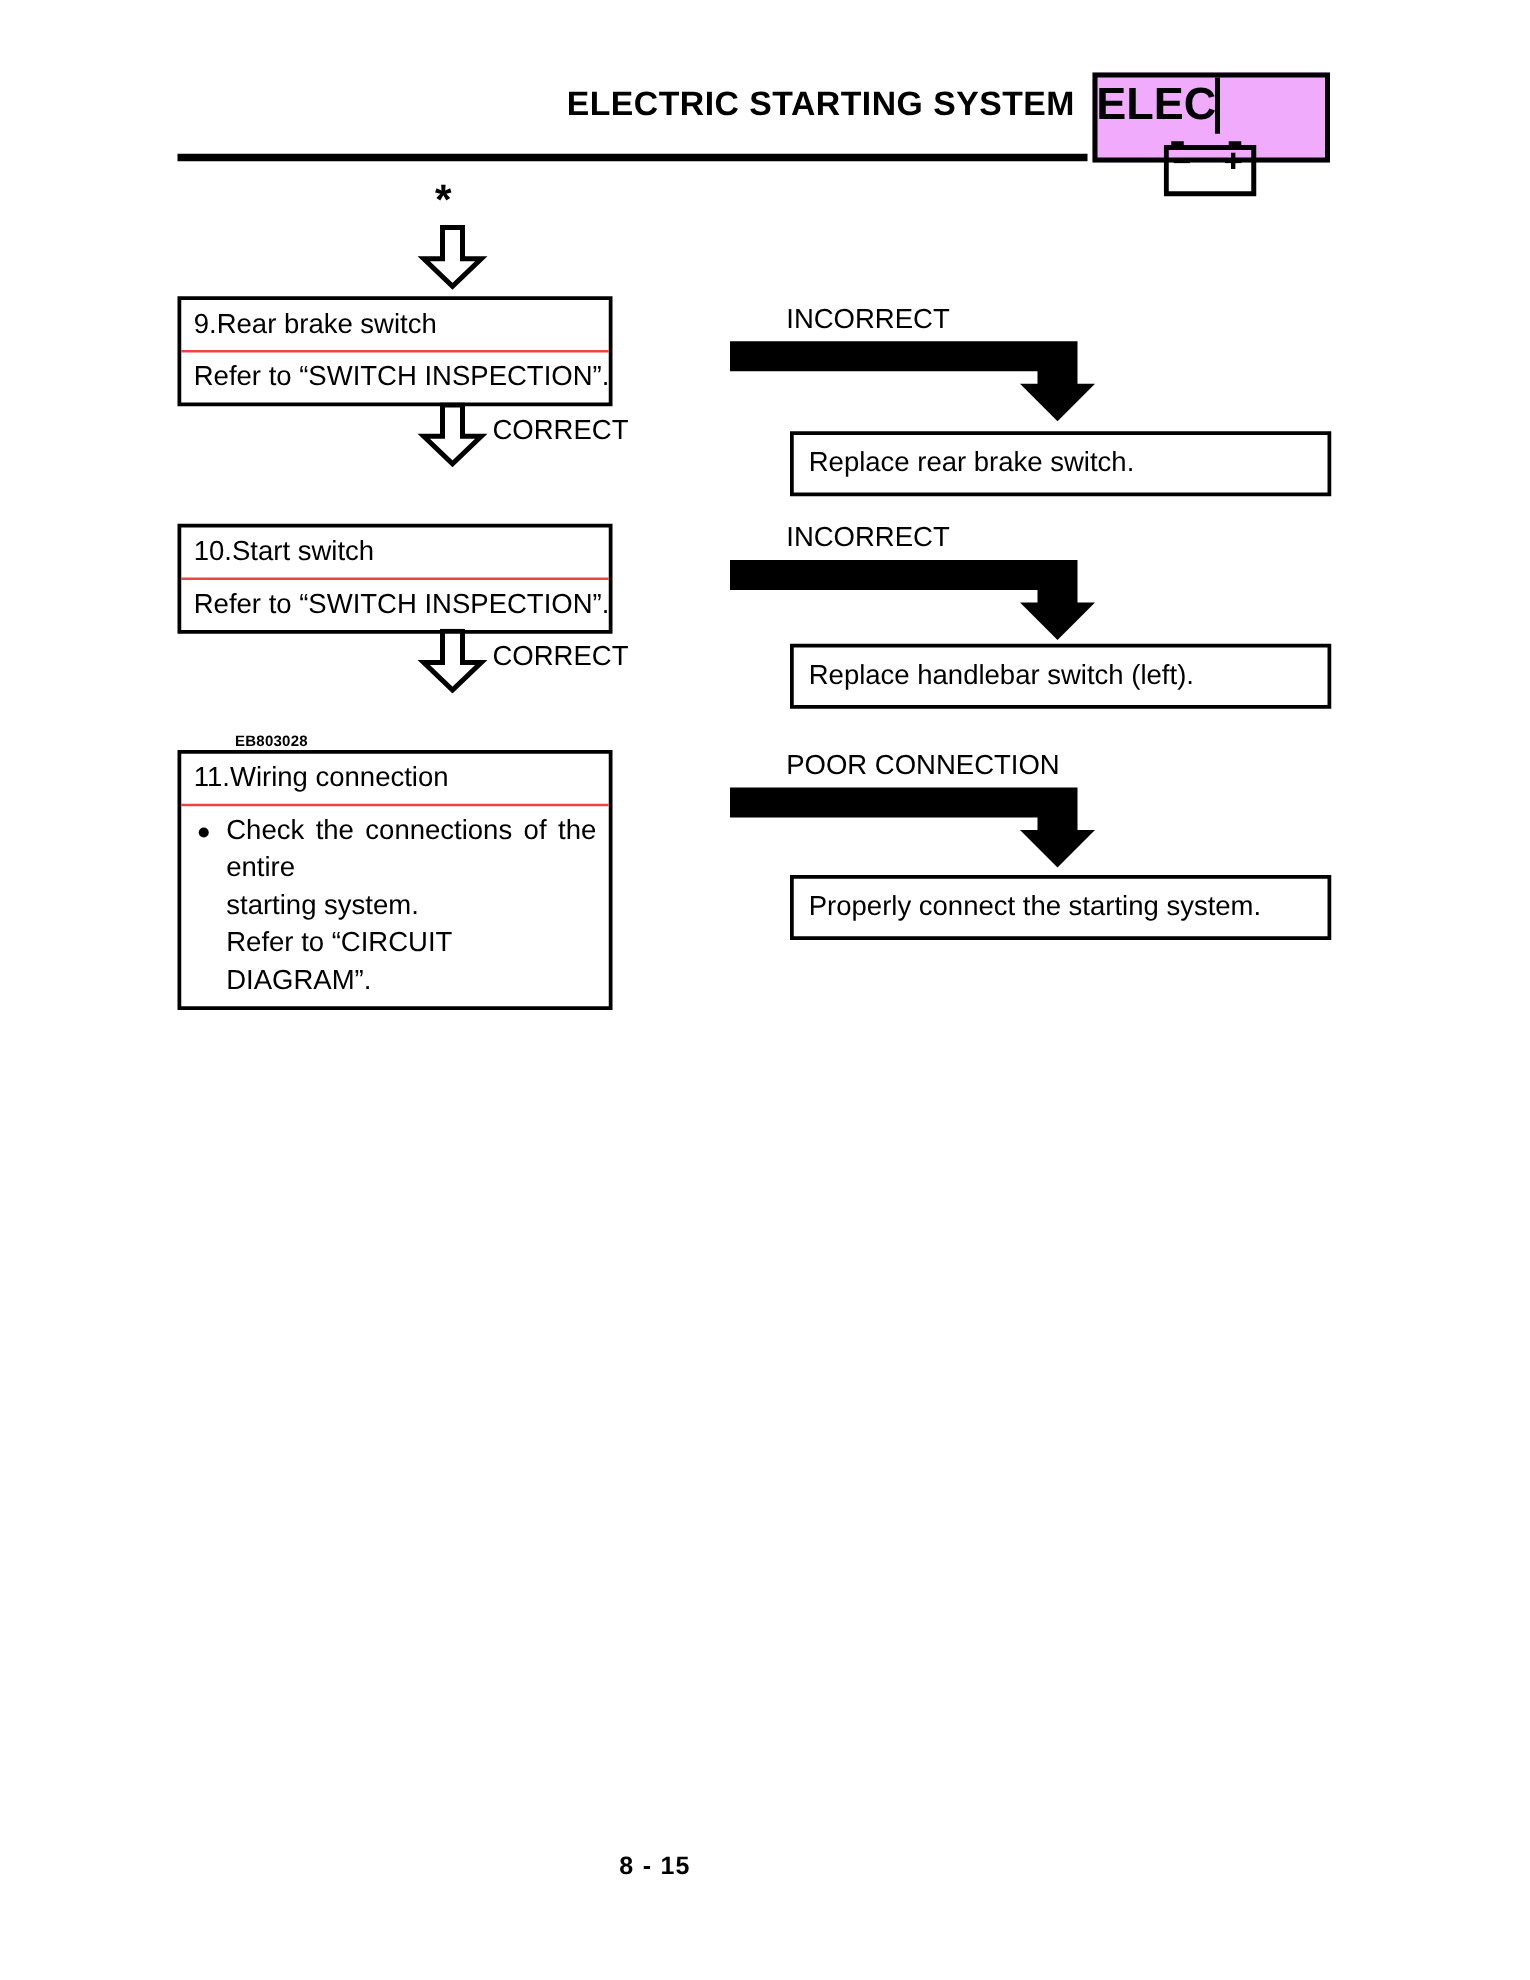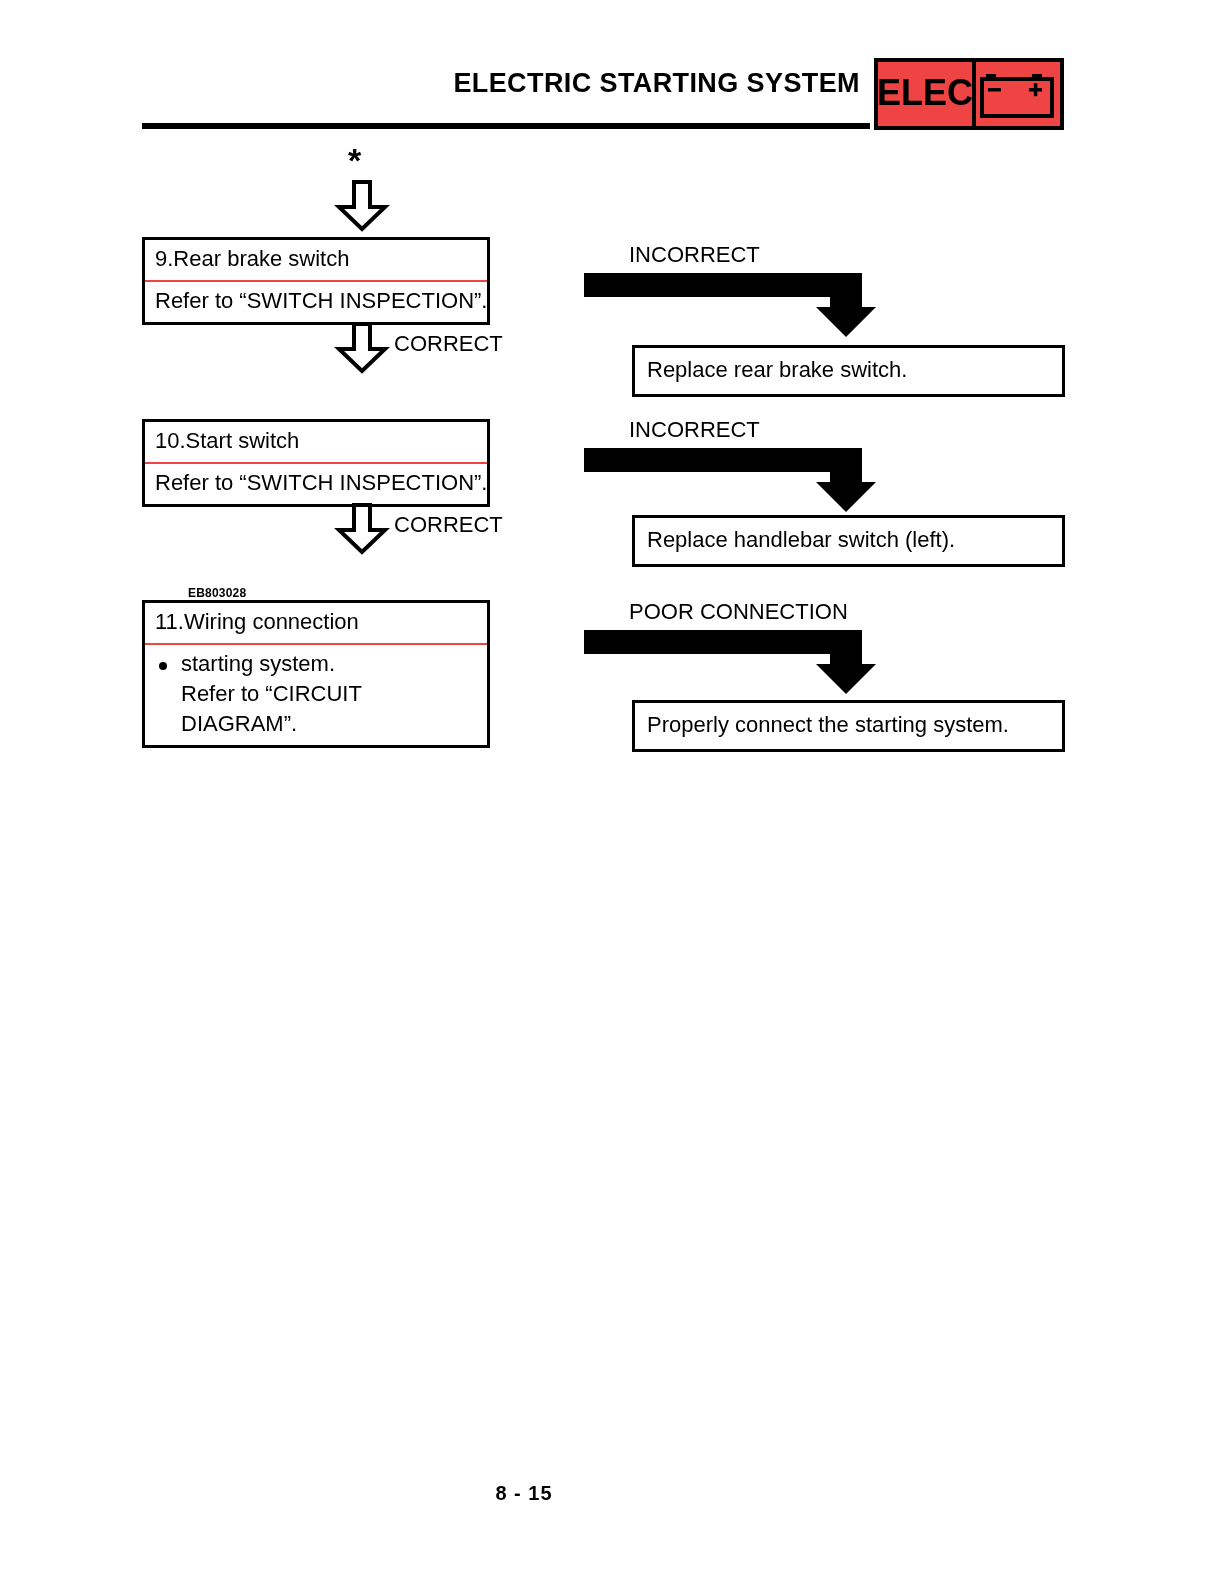--- a/index.html
+++ b/index.html
@@ -39,21 +39,22 @@
     width: 728px; height: 6px;
     background: #000000;
   }
   .elec-tag {
     position: absolute;
     left: 874px; top: 58px;
     width: 190px; height: 72px;
     border: 4px solid #000000;
     box-sizing: border-box;
     display: flex;
-    background: #ef4444;
+    flex-direction: column;
+    background: #f0abfc;
   }
   .elec-tag-text {
     width: 98px;
     display: flex;
     align-items: center;
     justify-content: center;
     font-size: 36px;
     font-weight: bold;
     letter-spacing: 0px;
     border-right: 4px solid #000000;
@@ -228,20 +229,21 @@
   </svg>
   <div class="label" style="left:394px; top:512px;">CORRECT</div>
 
   <div class="eb-code" style="left:144px; top:586px;padding-left:44px;">EB803028</div>
 
   <div class="box left-box" style="top:600px;">
     <div class="box-row">11.Wiring connection</div>
     <div class="box-row divided wrap">
       <div class="bullet-para">
         <span class="bullet-dot"></span>
+        <span class="just-line">Check the connections of the entire</span>
         <span class="plain-line">starting system.</span>
         <span class="plain-line">Refer to “CIRCUIT DIAGRAM”.</span>
       </div>
     </div>
   </div>
 
   <div class="label" style="left:629px; top:599px;">POOR CONNECTION</div>
   <svg class="elbow" style="left:584px; top:628px;" width="292" height="68" viewBox="0 0 292 68">
     <path d="M0,2 L278,2 L278,36 L292,36 L262,66 L232,36 L246,36 L246,26 L0,26 Z" fill="#000000"></path>
   </svg>

